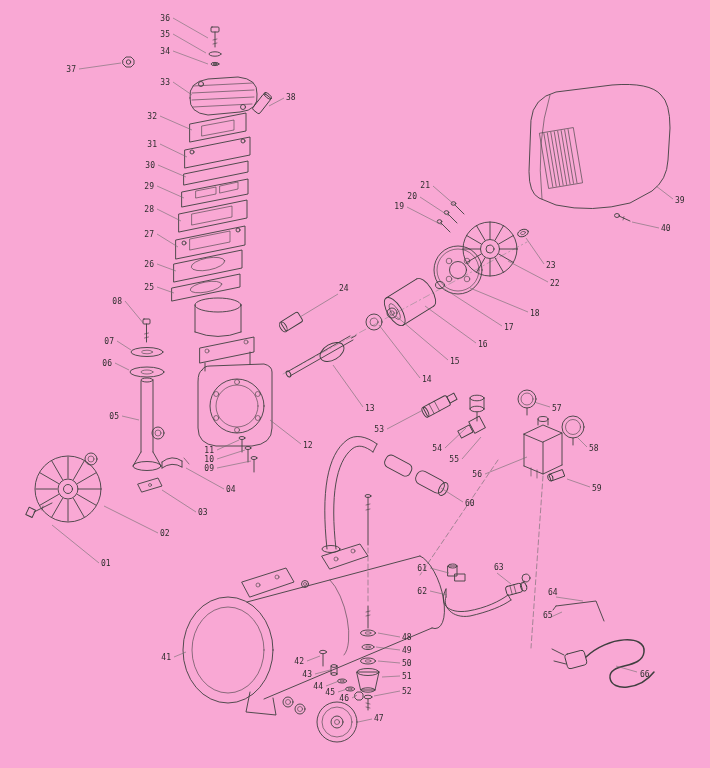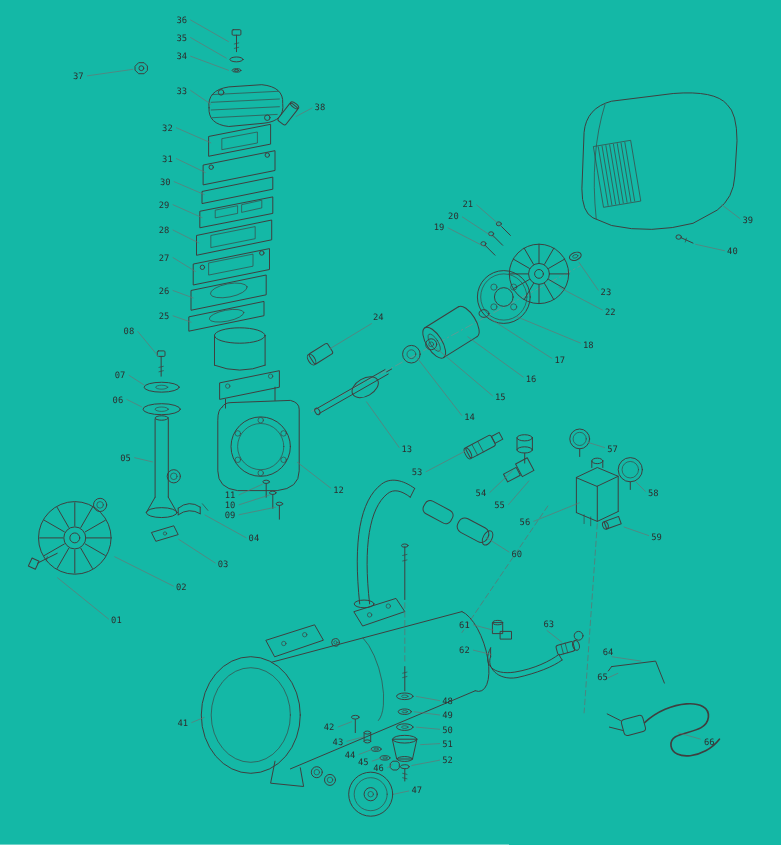--- a/index.html
+++ b/index.html
@@ -1,16 +1,16 @@
 <!DOCTYPE html>
 <html><head>
 <meta charset="utf-8">
 <style>
   html,body{margin:0;padding:0;background:#fff;}
-  .canvas{position:relative;width:710px;height:768px;background:#14b8a6;overflow:hidden;
+  .canvas{position:relative;width:710px;height:768px;background:#f9a8d4;overflow:hidden;
           font-family:"DejaVu Sans",sans-serif;}
   svg{position:absolute;left:0;top:0;}
   .art{stroke:#3f3f3f;fill:none;stroke-width:0.9;stroke-linecap:round;stroke-linejoin:round;}
   .thin{stroke-width:0.6;}
   .dash{stroke:#6a6a6a;stroke-width:0.6;stroke-dasharray:5 3;}
   .axis{stroke:#8a8a8a;stroke-width:0.55;stroke-dasharray:7 3 1.5 3;}
   .part-label{font:8px "DejaVu Sans Mono","DejaVu Sans",monospace;fill:#2e2e2e;stroke:none;}
   .leader{stroke:#6f6f6f;stroke-width:0.6;}
 </style>
 </head>

